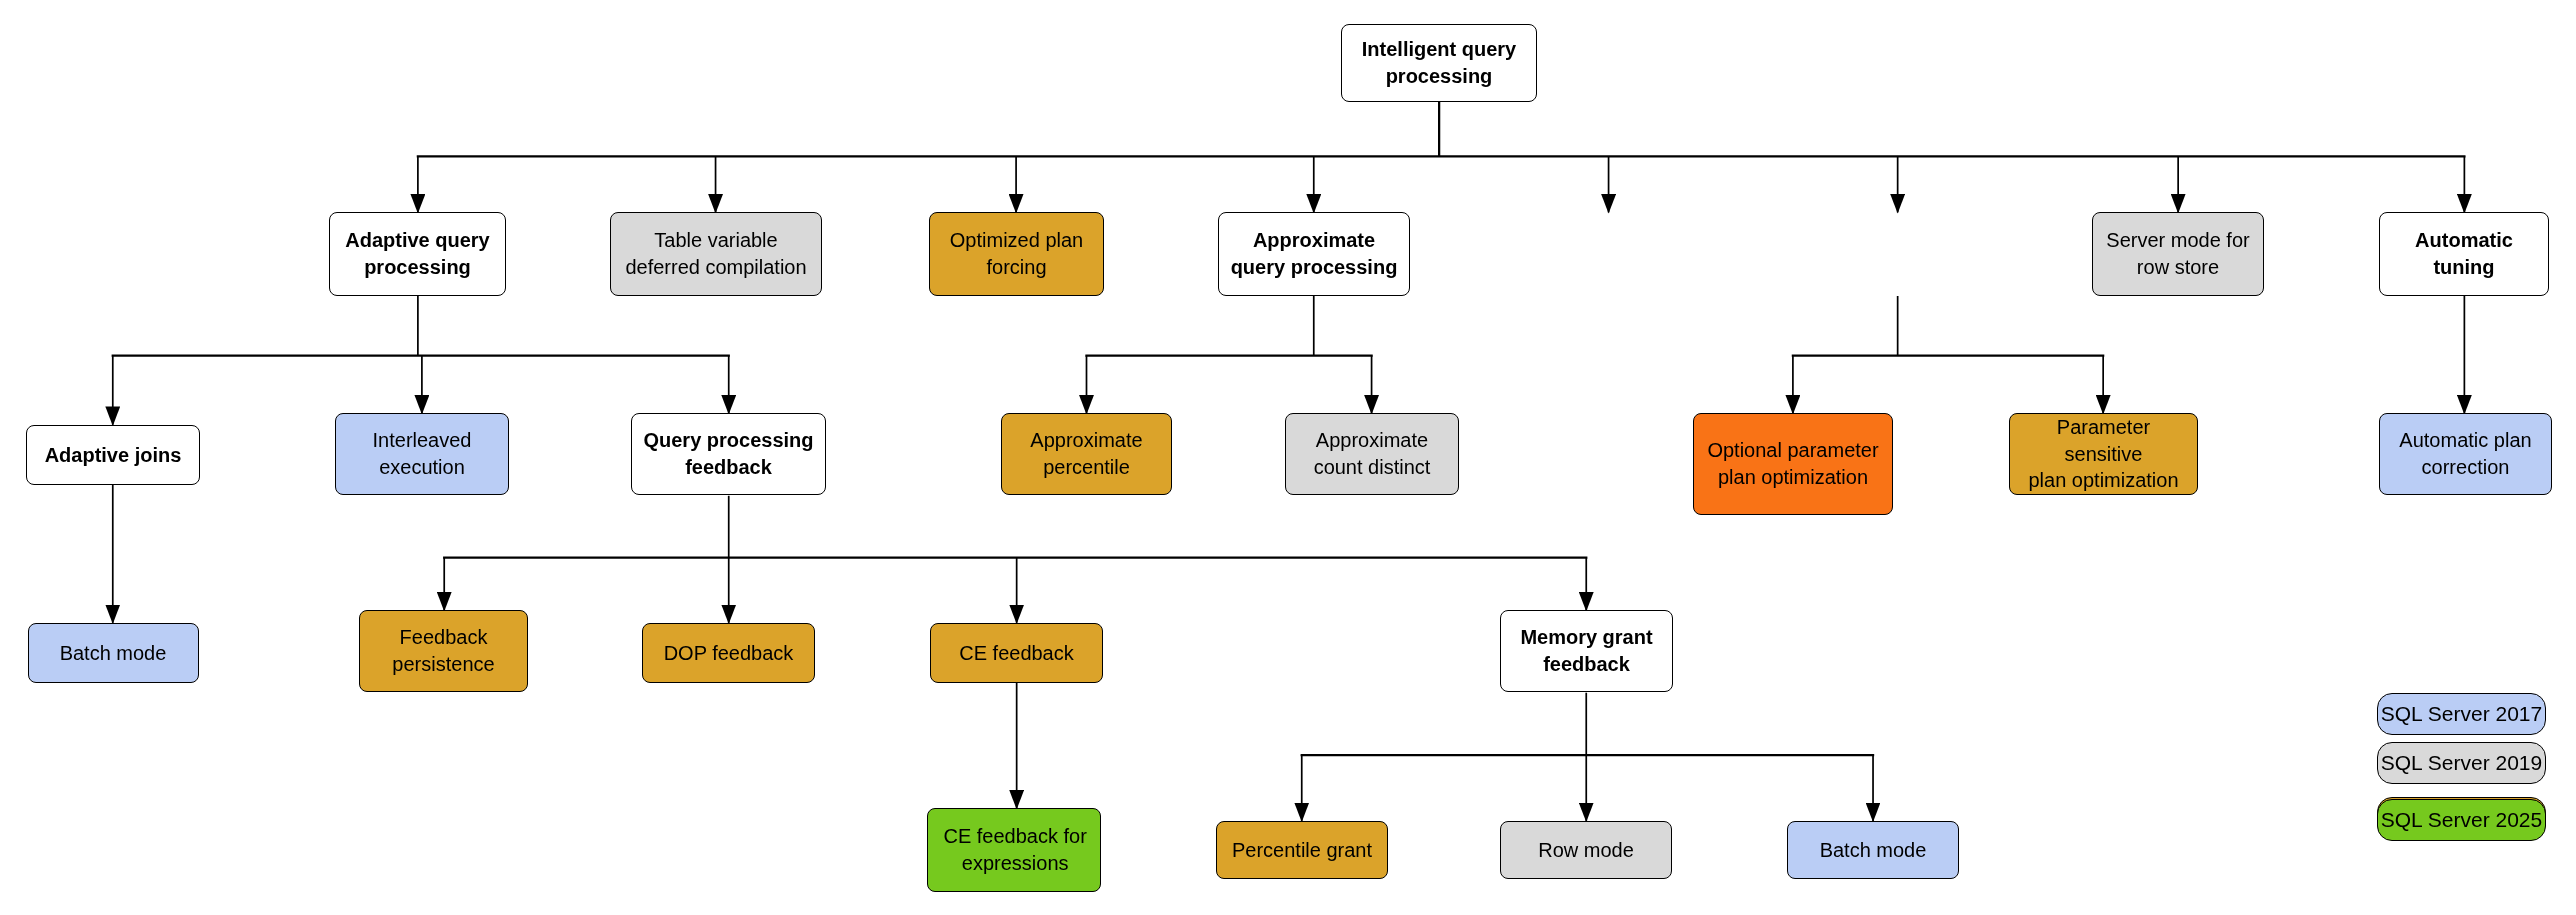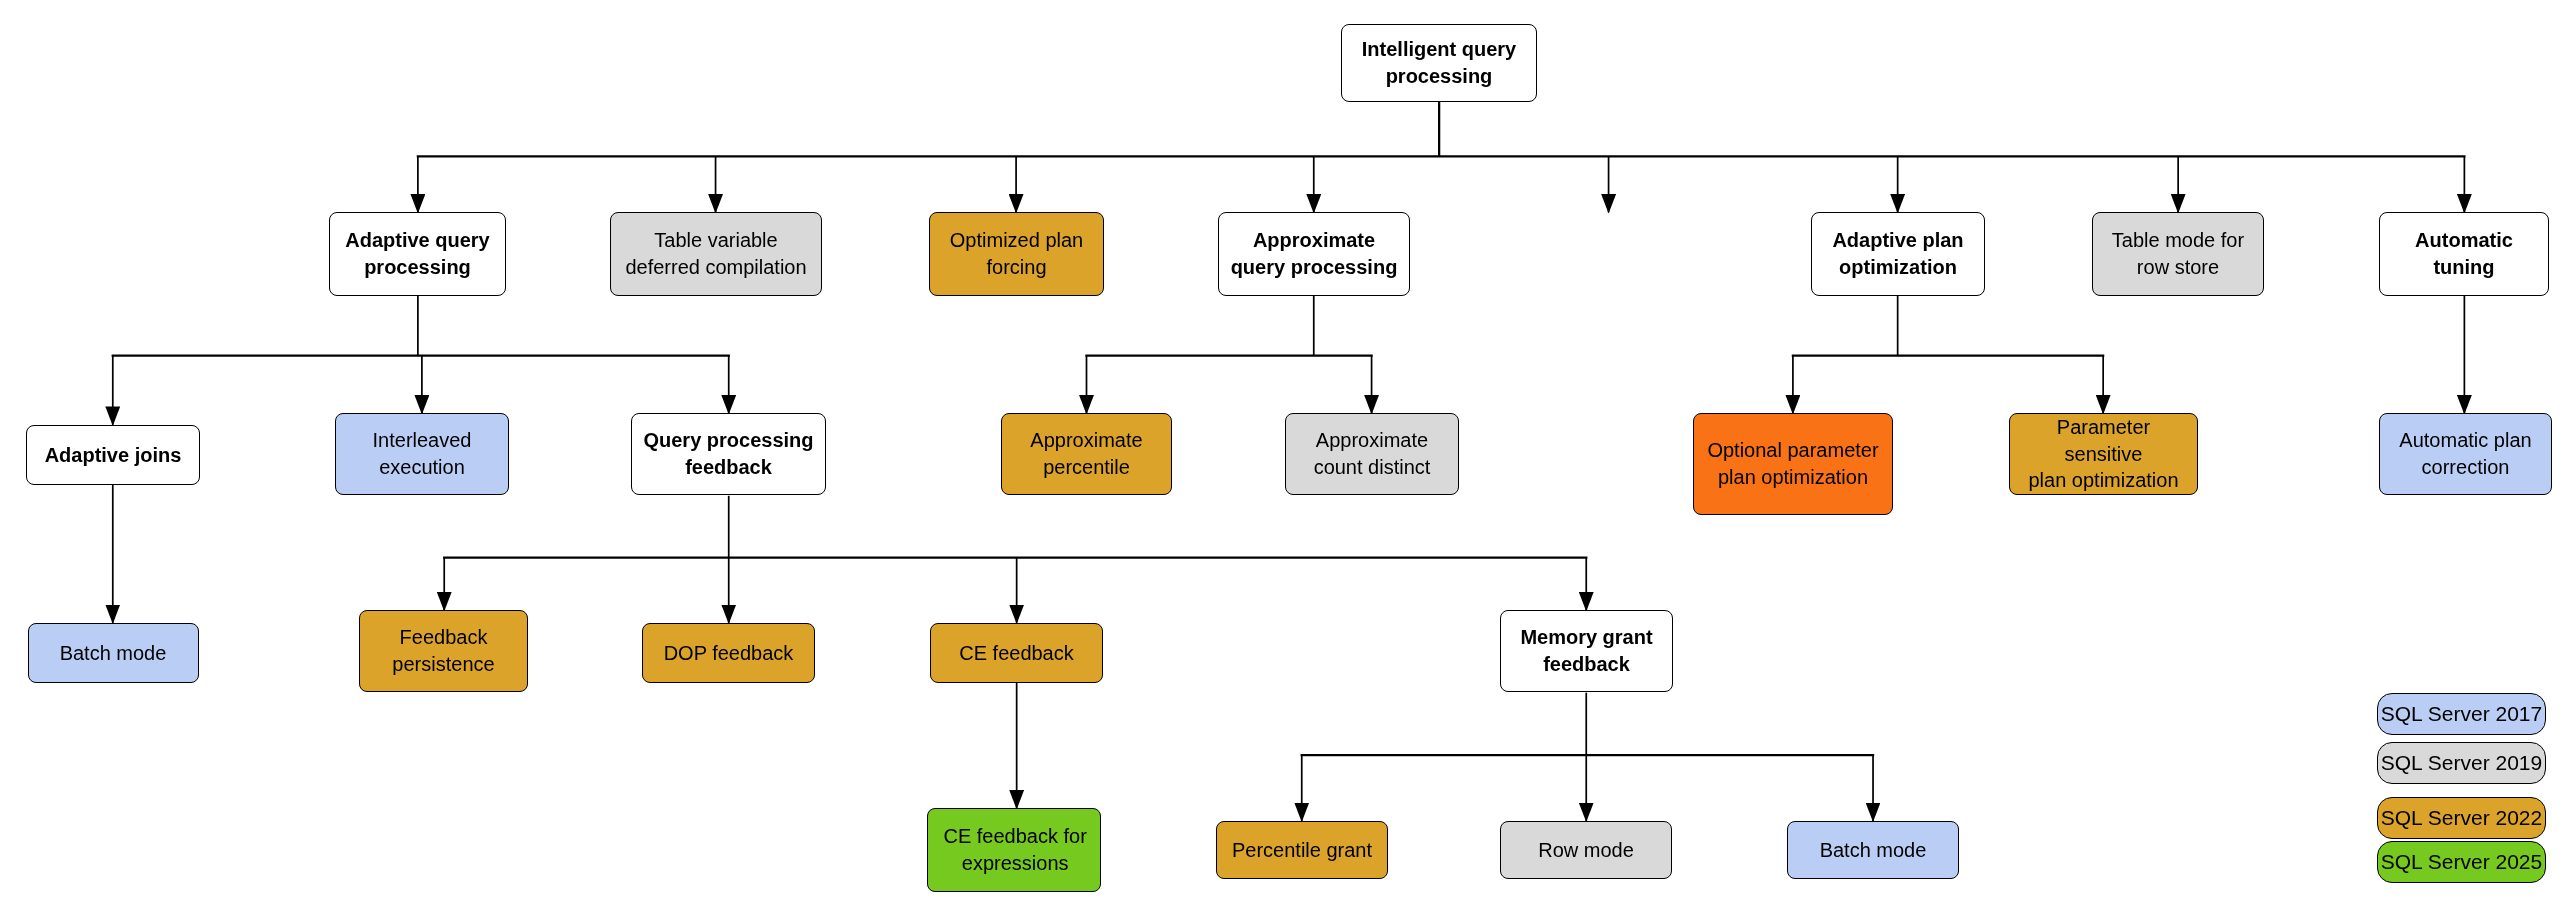--- a/index.html
+++ b/index.html
@@ -147,23 +147,21 @@
 processing</div>
 
   <div class="node bold" style="left:329px;  top:212px; width:177px; height:84px">Adaptive query
 processing</div>
   <div class="node" style="left: 610px; top: 212px; width: 212px; height: 84px; background: rgb(217, 217, 217);">Table variable
 deferred compilation</div>
   <div class="node" style="left: 929px; top: 212px; width: 175px; height: 84px; background: rgb(219, 163, 42);">Optimized plan
 forcing</div>
   <div class="node bold" style="left:1218px; top:212px; width:192px; height:84px">Approximate
 query processing</div>
-  <div class="node bold" style="left:1811px; top:212px; width:174px; height:84px">Adaptive plan
-optimization</div>
-  <div class="node" style="left: 2092px; top: 212px; width: 172px; height: 84px; background: rgb(217, 217, 217);">Table mode for
+  <div class="node" style="left: 2092px; top: 212px; width: 172px; height: 84px; background: rgb(217, 217, 217);">Server mode for
 row store</div>
   <div class="node bold" style="left:2379px; top:212px; width:170px; height:84px">Automatic
 tuning</div>
 
   <div class="node" style="left: 335px; top: 413px; width: 174px; height: 82px; background: rgb(186, 205, 245);">Interleaved
 execution</div>
   <div class="node bold" style="left:26px;   top:425px; width:174px; height:60px">Adaptive joins</div>
   <div class="node bold" style="left:631px; top:413px; width:195px; height:82px">Query processing
 feedback</div>
   <div class="node" style="left: 1001px; top: 413px; width: 171px; height: 82px; background: rgb(219, 163, 42);">Approximate
@@ -188,17 +186,17 @@
   <div class="node" style="left: 927px; top: 808px; width: 174px; height: 84px; background: rgb(118, 201, 30); padding-left: 8px;">CE feedback for
 expressions</div>
   <div class="node" style="left: 1216px; top: 821px; width: 172px; height: 58px; background: rgb(219, 163, 42);">Percentile grant</div>
   <div class="node" style="left: 1500px; top: 821px; width: 172px; height: 58px; background: rgb(217, 217, 217);">Row mode</div>
   <div class="node" style="left: 1787px; top: 821px; width: 172px; height: 58px; background: rgb(186, 205, 245);">Batch mode</div>
 
   <div>
     <div class="legend-item" style="top: 693px; background: rgb(186, 205, 245);">SQL Server 2017</div>
     <div class="legend-item" style="top: 742px; background: rgb(217, 217, 217);">SQL Server 2019</div>
     <div class="legend-item" style="top: 797px; background: rgb(219, 163, 42);">SQL Server 2022</div>
-    <div class="legend-item" style="top: 841px; background: rgb(118, 201, 30);">SQL Server 2025</div>
+    <div class="legend-item" style="top: 799px; background: rgb(118, 201, 30);">SQL Server 2025</div>
   </div>
 
 </div>
 
 
 </body></html>

